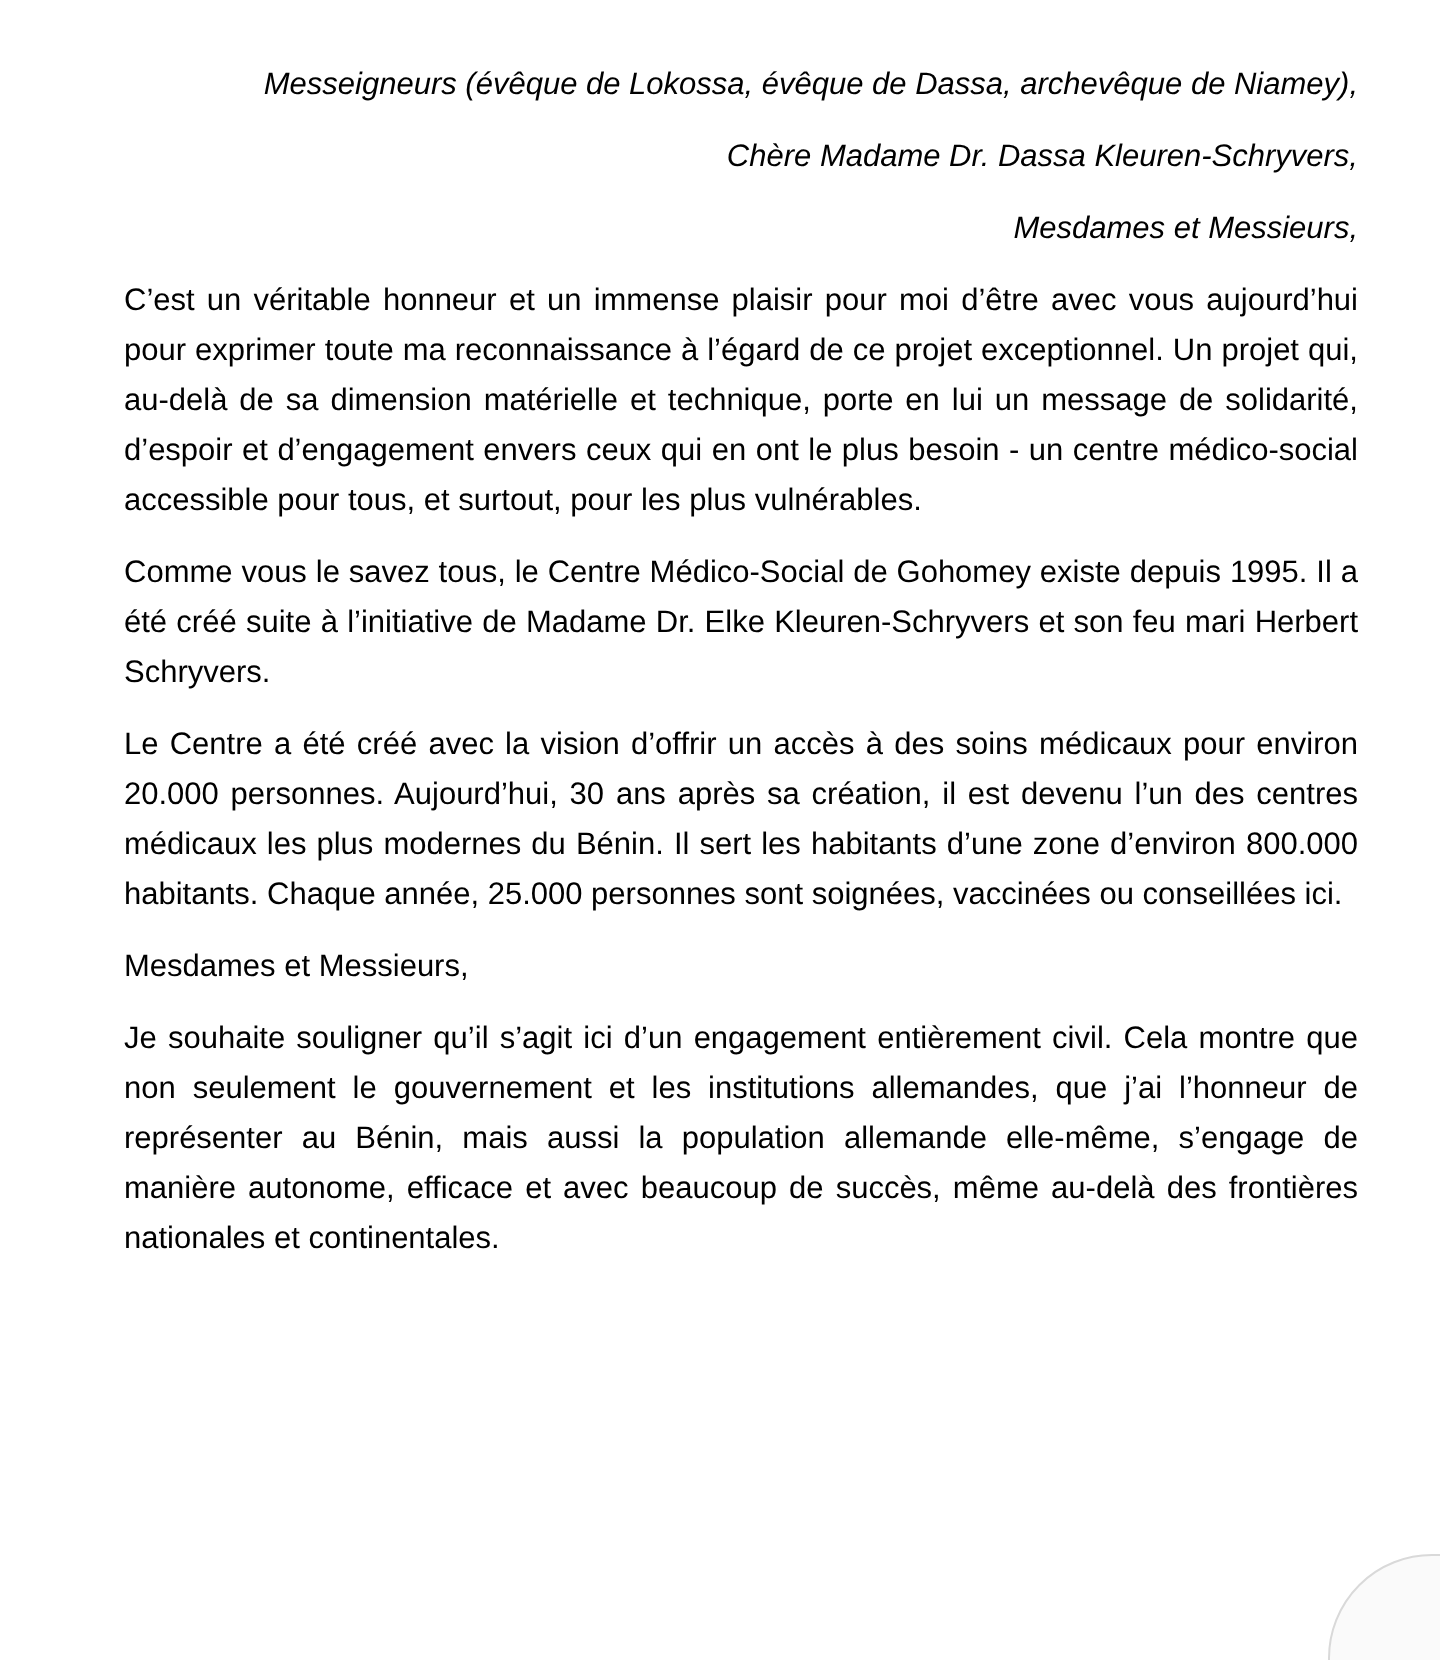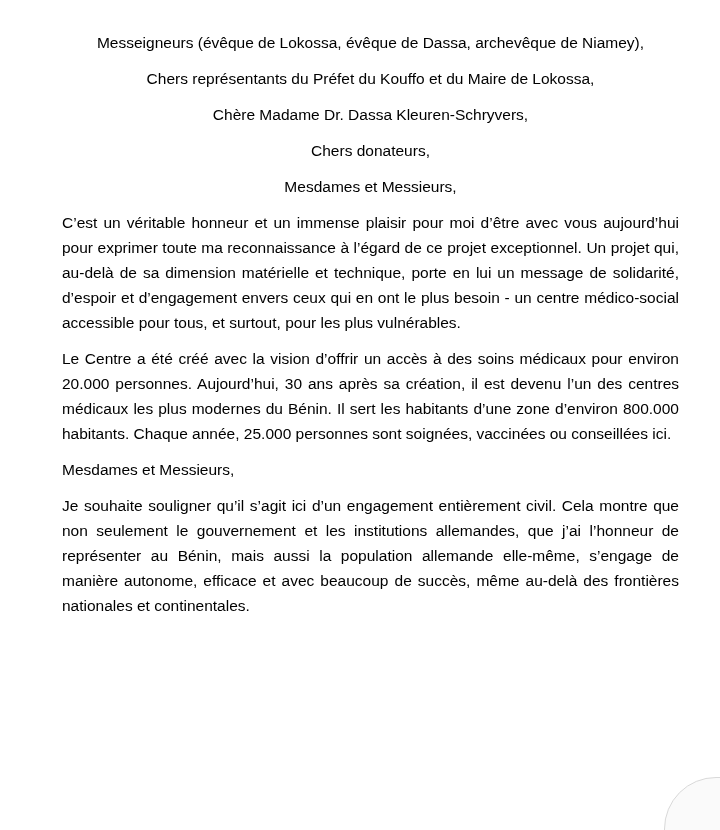--- a/index.html
+++ b/index.html
@@ -21,21 +21,22 @@
     top: 30px;
     width: 617px;
   }
   .doc p {
     margin: 0 0 11px 0;
     font-size: 15.5px;
     line-height: 25px;
     color: #000000;
   }
   .salutation {
-    text-align: center;
+    text-align: right;
+    font-style: italic;
   }
   .para {
     text-align: justify;
   }
   .para b {
     font-weight: 400;
   }
   .corner-overlay {
     position: absolute;
     left: 664px;
@@ -45,24 +46,23 @@
     background: #fafafa;
     border: 1px solid #d9d9d9;
     border-top-left-radius: 52px;
   }
 </style>
 </head>
 <body>
 
 <div class="doc">
   <p class="salutation">Messeigneurs (évêque de Lokossa, évêque de Dassa, archevêque de Niamey),</p>
-  <p class="salutation">Chers représentants du Préfet du Kouffo et du Maire de Lokossa,</p>
   <p class="salutation">Chère Madame Dr. Dassa Kleuren-Schryvers,</p>
-  <p class="salutation">Chers donateurs,</p>
   <p class="salutation">Mesdames et Messieurs,</p>
 
   <p class="para"><span>C’est un véritable honneur et un immense plaisir pour moi d’être avec vous aujourd’hui pour </span><b>exprimer toute ma reconnaissance à l’égard de ce projet exceptionnel</b><span>. Un projet qui, au-delà de sa dimension matérielle et technique, porte en lui un </span><b>message de solidarité, d’espoir et d’engagement</b><span> envers ceux qui en ont le plus besoin - un centre médico-social accessible pour tous, et surtout, pour les plus vulnérables.</span></p>
+  <p class="para"><span>Comme vous le savez tous, </span><b>le Centre Médico-Social de Gohomey existe depuis 1995</b><span>. Il a été créé suite à l’initiative de Madame Dr. Elke Kleuren-Schryvers et son feu mari Herbert Schryvers.</span></p>
   <p class="para"><span>Le Centre a été créé avec la vision d’offrir un accès à des soins médicaux pour environ 20.000 personnes. Aujourd’hui, 30 ans après sa création, il est devenu </span><b>l’un des centres médicaux les plus modernes du Bénin</b><span>. Il sert les habitants d’une zone d’environ 800.000 habitants. Chaque année, 25.000 personnes sont soignées, vaccinées ou conseillées ici.</span></p>
   <p class="para"><span>Mesdames et Messieurs,</span></p>
   <p class="para"><span>Je souhaite souligner qu’il s’agit ici d’un </span><b>engagement entièrement civil</b><span>. Cela montre que non seulement le gouvernement et les institutions allemandes, que j’ai l’honneur de représenter au Bénin, mais aussi la population allemande elle-même, s’engage de manière autonome, efficace et avec beaucoup de succès, même au-delà des frontières nationales et continentales.</span></p>
 </div>
 
 <div class="corner-overlay"></div>
 
 </body></html>

